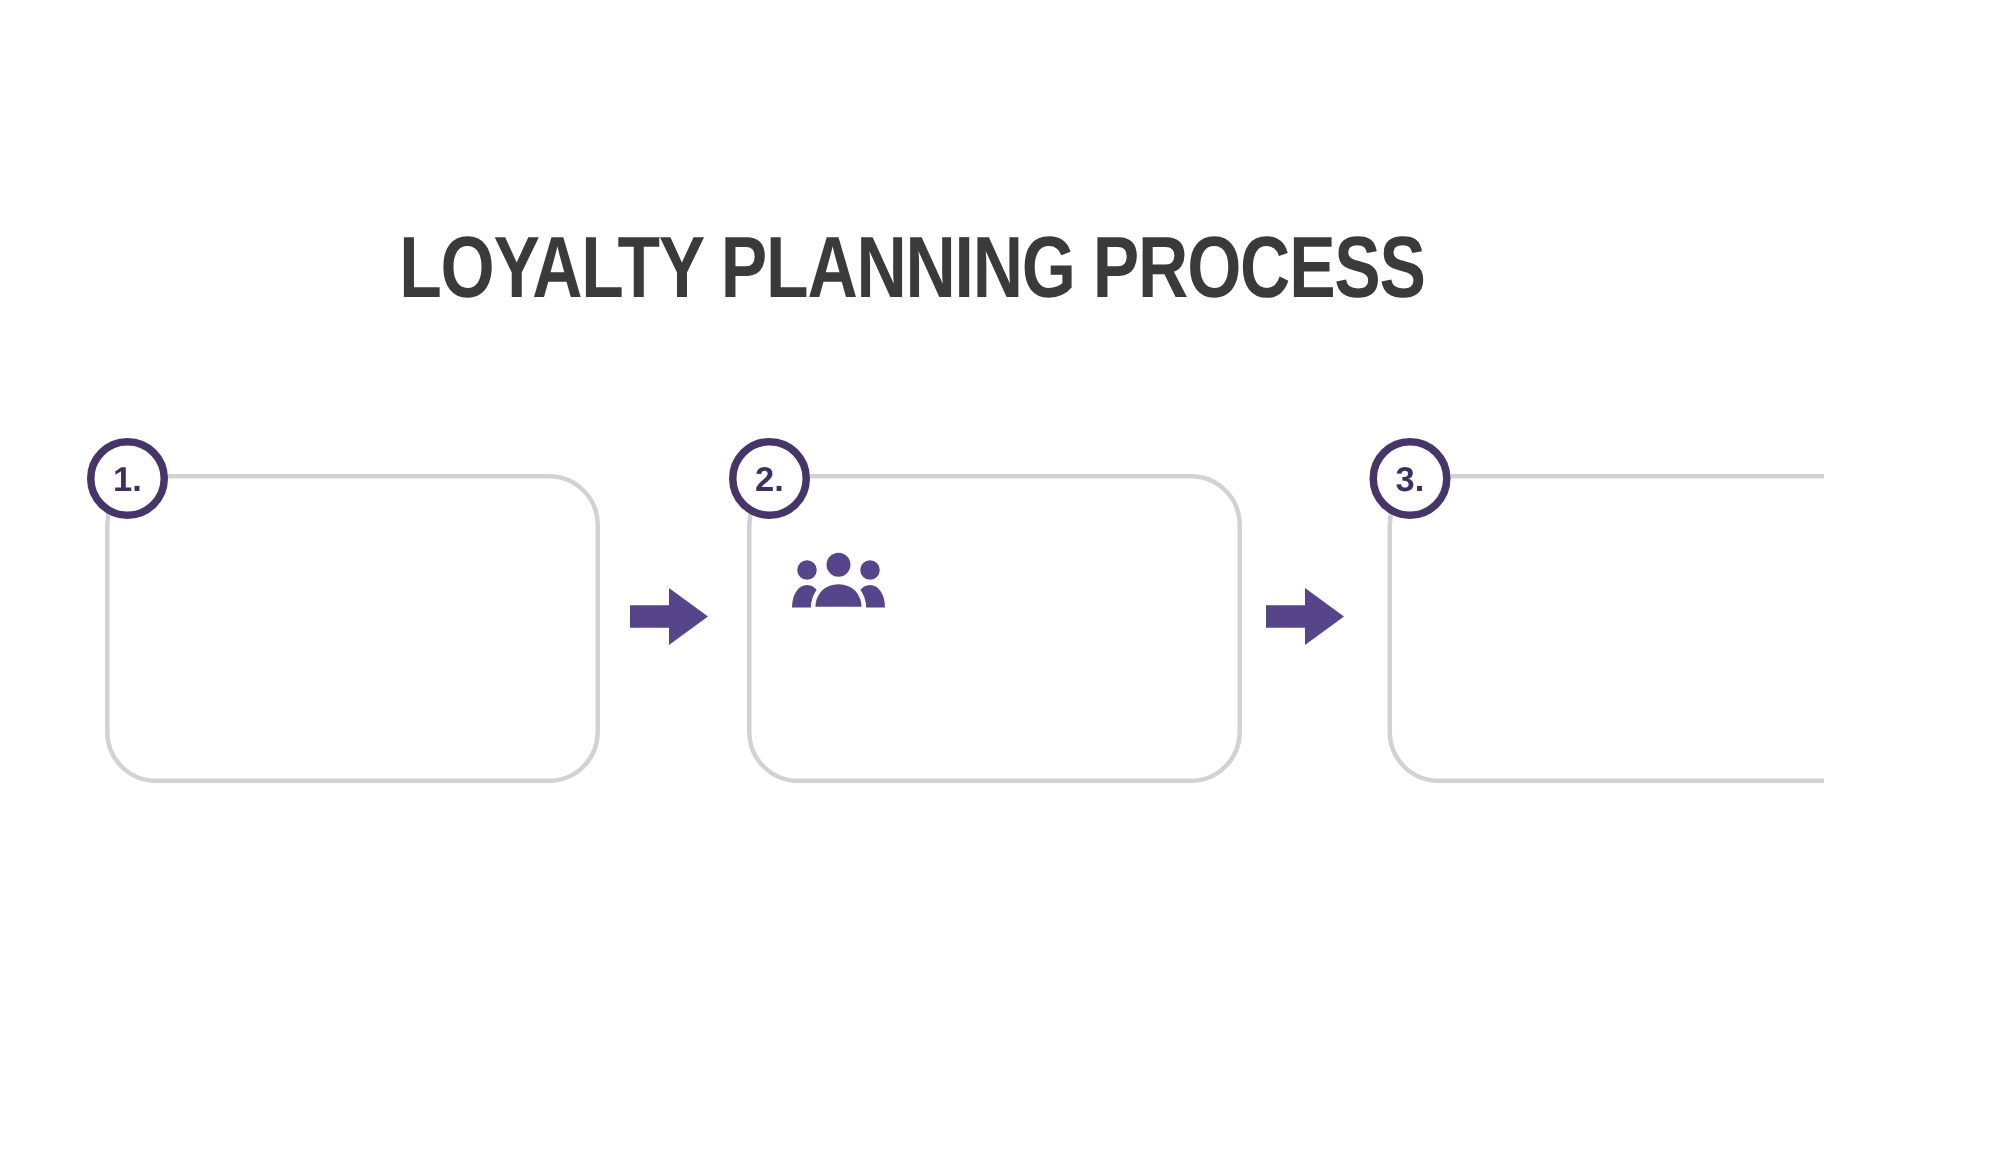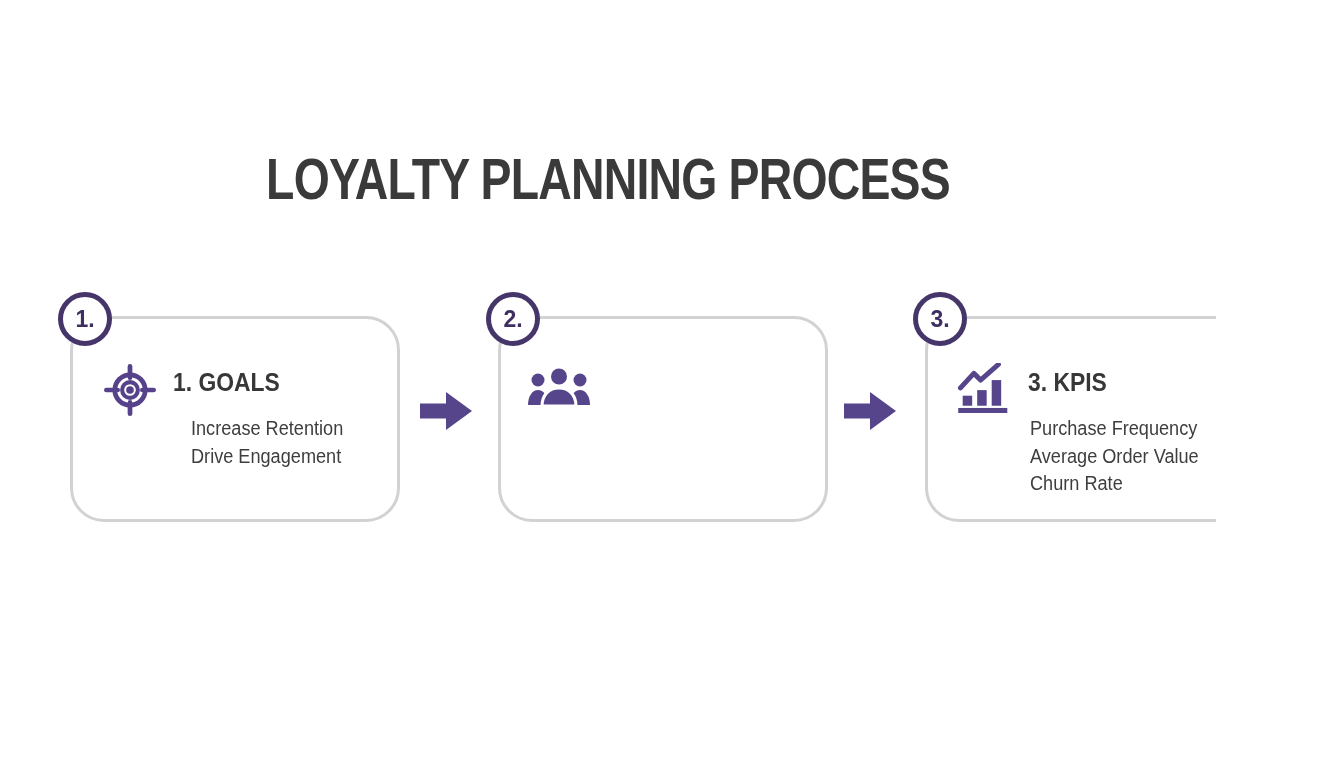--- a/index.html
+++ b/index.html
@@ -56,42 +56,20 @@
 </style>
 </head>
 <body>
 
 <div class="canvas">
 
   <h1 class="title">LOYALTY PLANNING PROCESS</h1>
 
   <div class="card card-1">
     <div class="badge">1.</div>
-    <div class="card-inner">
-      <div class="icon-col">
-        <svg class="icon-svg" width="54" height="54" viewBox="0 0 48 48">
-          <g stroke="#55428a" stroke-width="4.2" stroke-linecap="round" fill="none">
-            <line x1="24" y1="3" x2="24" y2="13"></line>
-            <line x1="24" y1="35" x2="24" y2="45"></line>
-            <line x1="3" y1="24" x2="13" y2="24"></line>
-            <line x1="35" y1="24" x2="45" y2="24"></line>
-            <circle cx="24" cy="24" r="13.5"></circle>
-            <circle cx="24" cy="24" r="7" stroke-width="3.6"></circle>
-          </g>
-          <circle cx="24" cy="24" r="3.4" fill="#55428a"></circle>
-        </svg>
-      </div>
-      <div class="text-col">
-        <h2 class="card-heading">1. GOALS</h2>
-        <ul class="card-items">
-          <li>Increase Retention</li>
-          <li>Drive Engagement</li>
-        </ul>
-      </div>
-    </div>
   </div>
 
   <div class="flow-arrow flow-arrow-1">
     <svg width="52" height="38" viewBox="0 0 52 38">
       <rect x="0" y="11.5" width="27" height="15" fill="#57458c"></rect>
       <polygon points="26,0 52,19 26,38" fill="#57458c"></polygon>
     </svg>
   </div>
 
   <div class="card card-2">
@@ -114,36 +92,15 @@
 
   <div class="flow-arrow flow-arrow-2">
     <svg width="52" height="38" viewBox="0 0 52 38">
       <rect x="0" y="11.5" width="27" height="15" fill="#57458c"></rect>
       <polygon points="26,0 52,19 26,38" fill="#57458c"></polygon>
     </svg>
   </div>
 
   <div class="card card-3">
     <div class="badge">3.</div>
-    <div class="card-inner">
-      <div class="icon-col">
-        <svg class="icon-svg" width="58" height="52" viewBox="0 0 52 46">
-          <g fill="#57458c">
-            <rect x="2" y="40" width="44" height="4.5"></rect>
-            <rect x="6" y="29" width="8.5" height="9"></rect>
-            <rect x="19" y="24" width="8.5" height="14"></rect>
-            <rect x="32" y="15" width="8.5" height="23"></rect>
-          </g>
-          <polyline points="4,22 16,9 22,15 38,1" fill="none" stroke="#57458c" stroke-width="4.5" stroke-linecap="round" stroke-linejoin="round"></polyline>
-        </svg>
-      </div>
-      <div class="text-col">
-        <h2 class="card-heading">3. KPIS</h2>
-        <ul class="card-items">
-          <li>Purchase Frequency</li>
-          <li>Average Order Value</li>
-          <li>Churn Rate</li>
-        </ul>
-      </div>
-    </div>
   </div>
 
 </div>
 
 </body></html>

